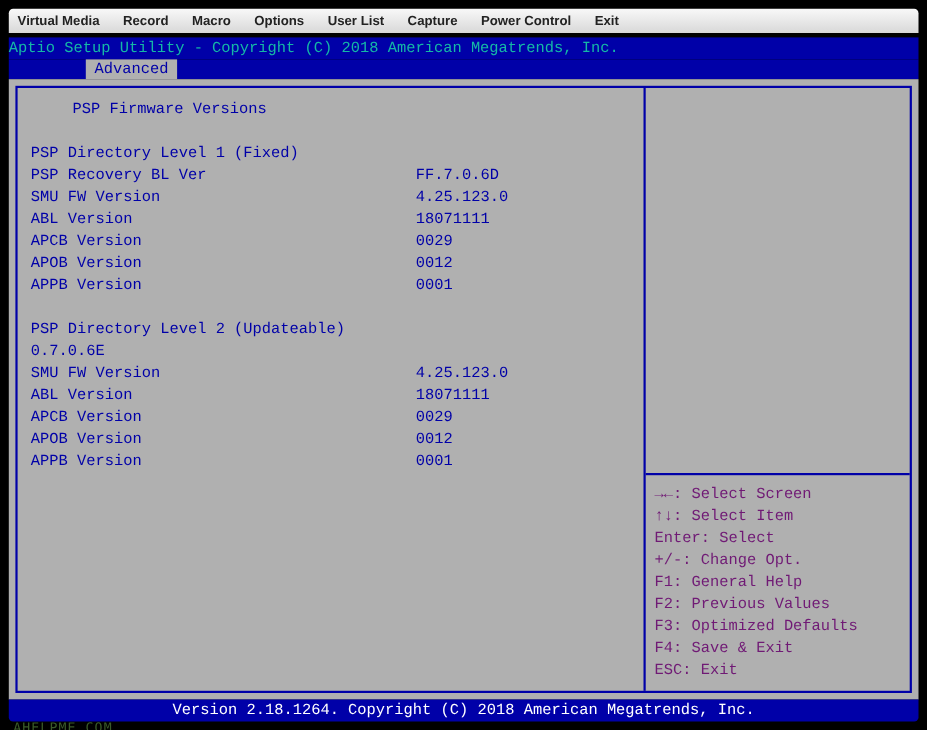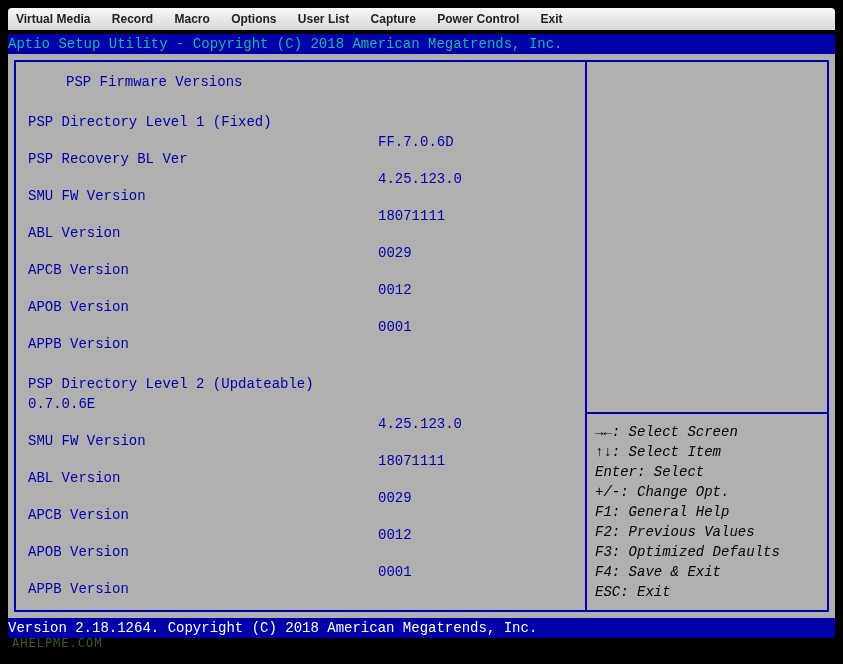--- a/index.html
+++ b/index.html
@@ -6,47 +6,50 @@
     .window { background: #000; padding: 8px; border-radius: 10px; }
     .menubar { background: linear-gradient(#f8f8f8,#d8d8d8); padding: 4px 8px; font-family: Arial, sans-serif; font-size: 12px; font-weight: bold; color: #222; border-radius: 4px 4px 0 0; }
     .menubar span { margin-right: 18px; cursor: default; }
     .blackbar { height: 4px; background: #000; }
     .bios-header { background: #0000a8; color: #14b8a6; padding: 2px 0; }
     .tabbar { background: #0000a8; padding-left: 70px; }
     .tab { display: inline-block; background: #b0b0b0; color: #0000a8; padding: 1px 8px; }
     .bios-body { background: #b0b0b0; padding: 6px; }
     .panel-frame { border: 2px solid #0000a8; display: flex; height: 548px; }
     .left-pane { flex: 1; padding: 10px 12px; color: #0000a8; line-height: 20px; }
-    .right-pane { width: 240px; border-left: 2px solid #0000a8; display: flex; flex-direction: column; color: #000000; font-style: italic; }
+    .right-pane { width: 240px; border-left: 2px solid #0000a8; display: flex; flex-direction: column; color: #701a75; }
     .right-top { flex: 1; }
     .right-bottom { border-top: 2px solid #0000a8; padding: 8px 8px; line-height: 20px; }
     .row { display: flex; }
-    .label { width: 350px; margin-top: 17px; }
+    .label { width: 350px; }
     .value { flex: 1; }
     .section-title { margin-bottom: 0; margin-left: 38px; }
     .spacer { height: 20px; }
-    .footer { background: #0000a8; color: #fff; padding: 2px 0; border-radius: 0 0 4px 4px; }
+    .footer { background: #0000a8; color: #fff; text-align: center; padding: 2px 0; border-radius: 0 0 4px 4px; }
     .watermark { color: #3a5a2a; font-family: monospace; font-size: 12px; letter-spacing: 1px; padding-left: 12px; margin-top: -10px; }
   </style>
 </head>
 <body>
 
 <div class="window">
   <div class="menubar">
     <span>Virtual Media</span>
     <span>Record</span>
     <span>Macro</span>
     <span>Options</span>
     <span>User List</span>
     <span>Capture</span>
     <span>Power Control</span>
     <span>Exit</span>
   </div>
   <div class="blackbar"></div>
   <div class="bios-header">Aptio Setup Utility - Copyright (C) 2018 American Megatrends, Inc.</div>
+  <div class="tabbar">
+    <div class="tab">Advanced</div>
+  </div>
   <div class="bios-body">
     <div class="panel-frame">
       <div class="left-pane">
         <div class="section-title">PSP Firmware Versions</div>
         <div class="spacer"></div>
         <div>PSP Directory Level 1 (Fixed)</div>
         <div class="row">
             <div class="label">PSP Recovery BL Ver</div>
             <div class="value">FF.7.0.6D</div>
           </div>

